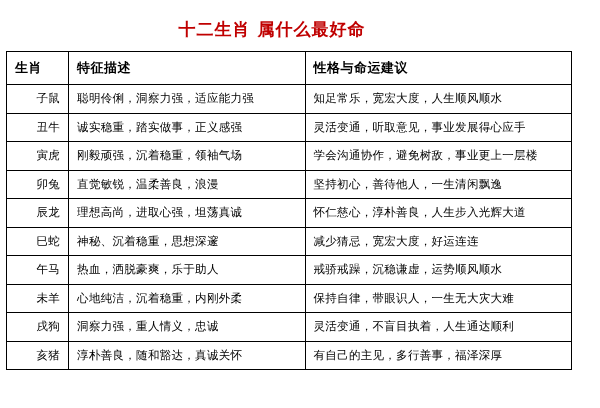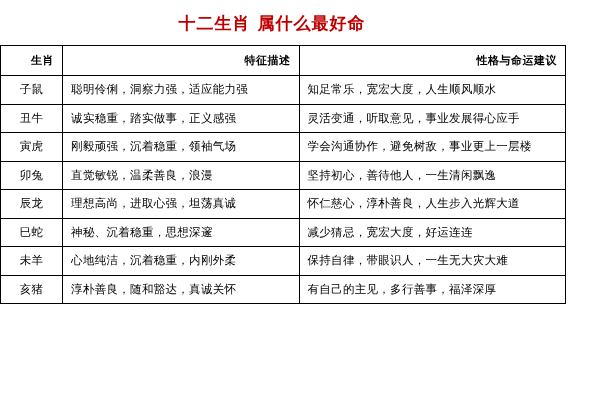--- a/index.html
+++ b/index.html
@@ -11,21 +11,21 @@
     width: 600px;
     height: 408px;
     font-family: "Liberation Sans", sans-serif;
     color: #000000;
     overflow: hidden;
   }
   .page {
     width: 544px;
     height: 408px;
     box-sizing: border-box;
-    padding: 0;
+    padding: 6px;
     position: relative;
     background: #ffffff;
   }
   .doc-title {
     text-align: center;
     color: #c00000;
     font-size: 17px;
     font-weight: bold;
     letter-spacing: 1px;
     padding-top: 12px;
@@ -38,37 +38,37 @@
     margin: 0 auto;
     table-layout: fixed;
   }
   table.zodiac th,
   table.zodiac td {
     border: 1px solid #000000;
     vertical-align: middle;
     font-family: "DejaVu Sans", "Liberation Sans", sans-serif;
   }
   table.zodiac th {
-    font-size: 11px;
+    font-size: 13px;
     font-weight: bold;
-    text-align: right;
+    text-align: left;
     padding: 7px 8px;
     letter-spacing: 0.5px;
   }
   table.zodiac td {
     font-size: 11.5px;
     padding: 6px 8px;
     line-height: 1.35;
     letter-spacing: 0.3px;
   }
   .col-sign { width: 62px; }
   .col-feature { width: 236px; }
   .col-advice { width: 266px; }
   td.sign {
-    text-align: center;
+    text-align: right;
     font-size: 12.5px;
     letter-spacing: 1px;
   }
   th.sign-head {
     text-align: center;
   }
 </style>
 </head>
 <body>
 
@@ -114,23 +114,33 @@
         <td class="sign">辰龙</td>
         <td>理想高尚，进取心强，坦荡真诚</td>
         <td>怀仁慈心，淳朴善良，人生步入光辉大道</td>
       </tr>
       <tr>
         <td class="sign">巳蛇</td>
         <td>神秘、沉着稳重，思想深邃</td>
         <td>减少猜忌，宽宏大度，好运连连</td>
       </tr>
       <tr>
+        <td class="sign">午马</td>
+        <td>热血，洒脱豪爽，乐于助人</td>
+        <td>戒骄戒躁，沉稳谦虚，运势顺风顺水</td>
+      </tr>
+      <tr>
         <td class="sign">未羊</td>
         <td>心地纯洁，沉着稳重，内刚外柔</td>
         <td>保持自律，带眼识人，一生无大灾大难</td>
+      </tr>
+      <tr>
+        <td class="sign">戌狗</td>
+        <td>洞察力强，重人情义，忠诚</td>
+        <td>灵活变通，不盲目执着，人生通达顺利</td>
       </tr>
       <tr>
         <td class="sign">亥猪</td>
         <td>淳朴善良，随和豁达，真诚关怀</td>
         <td>有自己的主见，多行善事，福泽深厚</td>
       </tr>
     </tbody>
   </table>
 
 </div>

